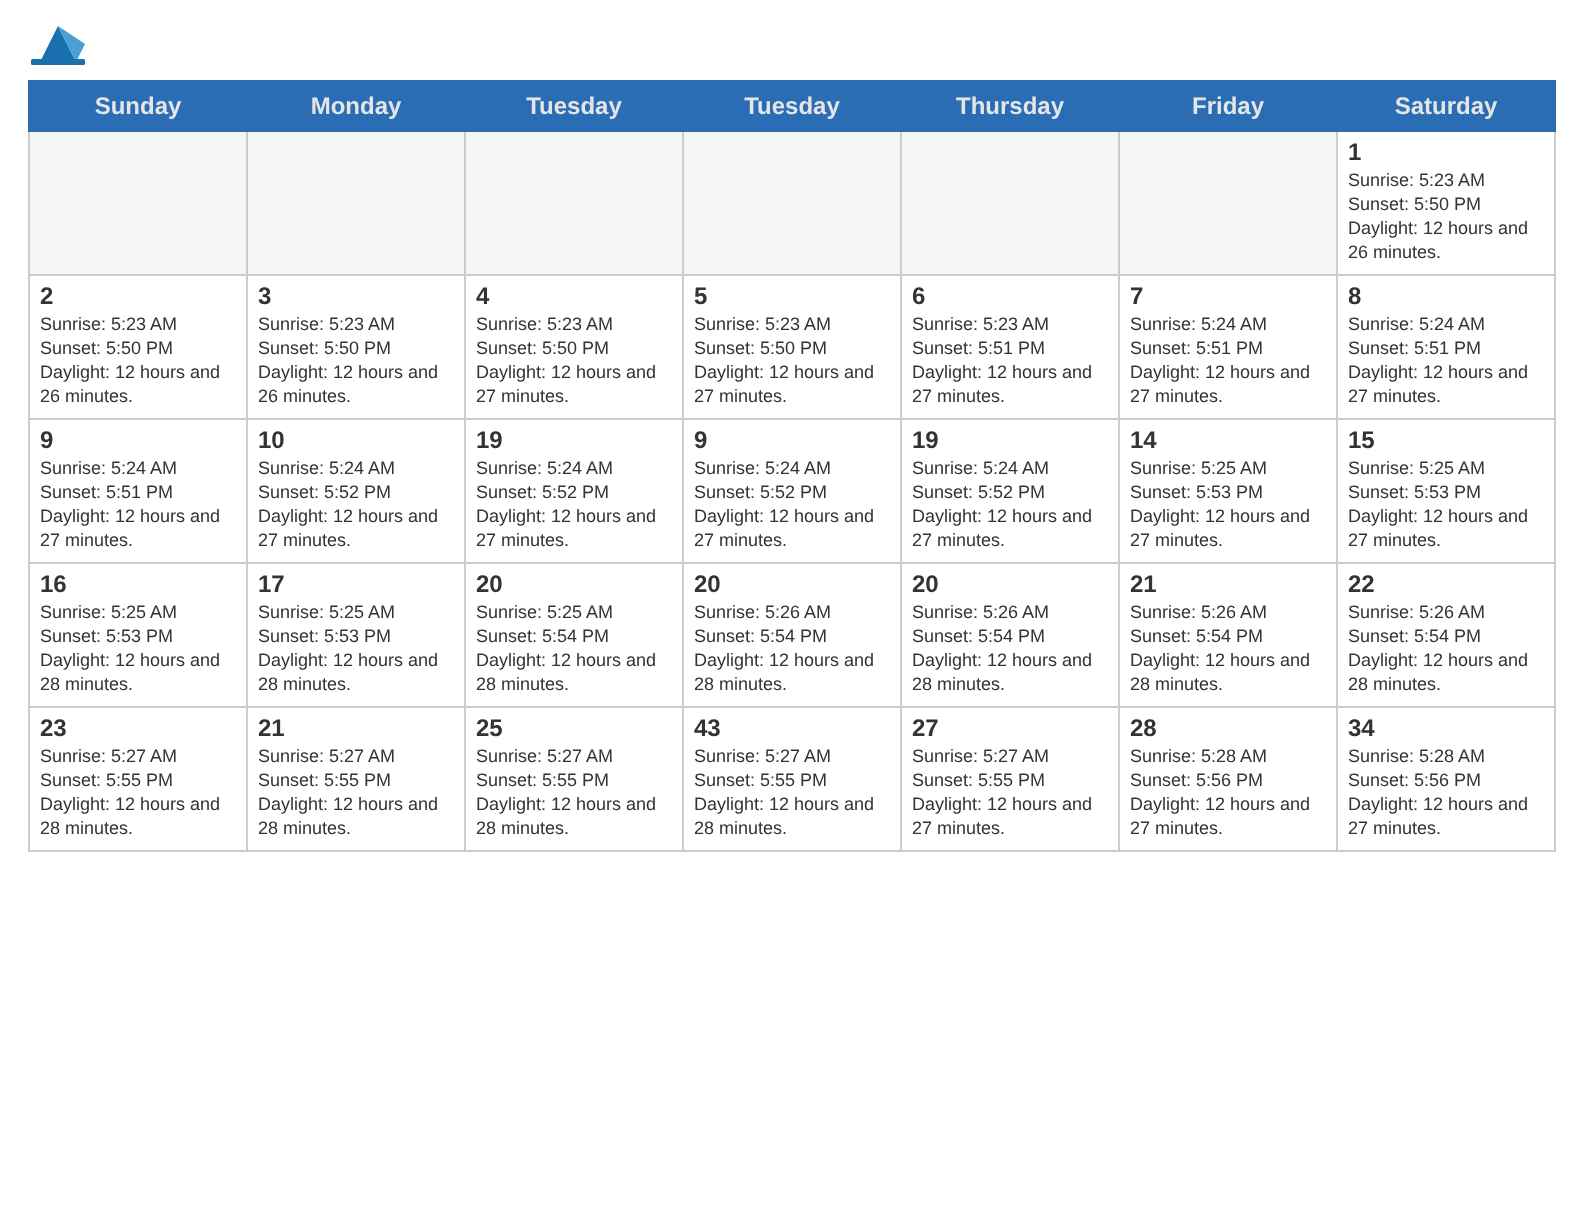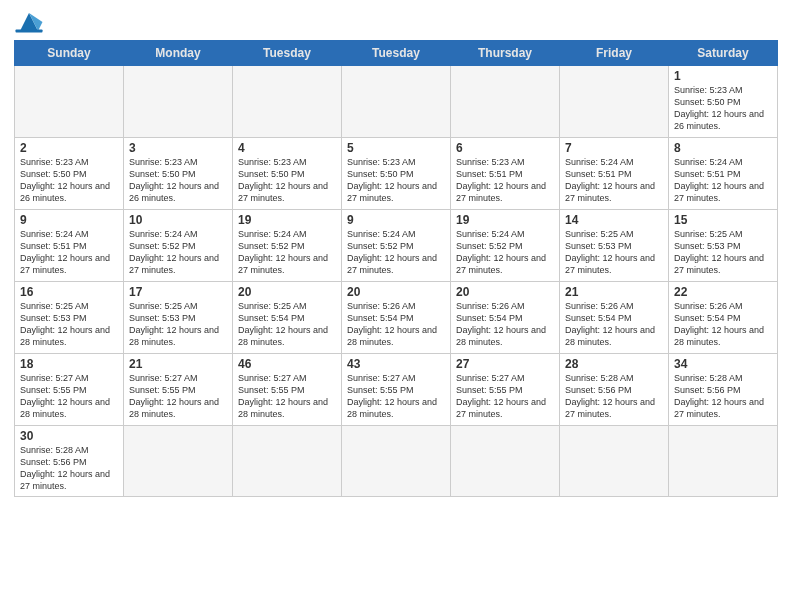--- a/index.html
+++ b/index.html
@@ -226,55 +226,43 @@
             <span class="day-num">21</span>
             <div class="day-info">Sunrise: 5:26 AM<br>Sunset: 5:54 PM<br>Daylight: 12 hours and 28 minutes.</div>
           </td>
           <td>
             <span class="day-num">22</span>
             <div class="day-info">Sunrise: 5:26 AM<br>Sunset: 5:54 PM<br>Daylight: 12 hours and 28 minutes.</div>
           </td>
         </tr>
         <tr>
           <td>
-            <span class="day-num">18</span>
+            <span class="day-num">23</span>
             <div class="day-info">Sunrise: 5:27 AM<br>Sunset: 5:55 PM<br>Daylight: 12 hours and 28 minutes.</div>
           </td>
           <td>
             <span class="day-num">21</span>
             <div class="day-info">Sunrise: 5:27 AM<br>Sunset: 5:55 PM<br>Daylight: 12 hours and 28 minutes.</div>
           </td>
           <td>
-            <span class="day-num">46</span>
+            <span class="day-num">25</span>
             <div class="day-info">Sunrise: 5:27 AM<br>Sunset: 5:55 PM<br>Daylight: 12 hours and 28 minutes.</div>
           </td>
           <td>
             <span class="day-num">43</span>
             <div class="day-info">Sunrise: 5:27 AM<br>Sunset: 5:55 PM<br>Daylight: 12 hours and 28 minutes.</div>
           </td>
           <td>
             <span class="day-num">27</span>
             <div class="day-info">Sunrise: 5:27 AM<br>Sunset: 5:55 PM<br>Daylight: 12 hours and 27 minutes.</div>
           </td>
           <td>
             <span class="day-num">28</span>
             <div class="day-info">Sunrise: 5:28 AM<br>Sunset: 5:56 PM<br>Daylight: 12 hours and 27 minutes.</div>
           </td>
           <td>
             <span class="day-num">34</span>
             <div class="day-info">Sunrise: 5:28 AM<br>Sunset: 5:56 PM<br>Daylight: 12 hours and 27 minutes.</div>
           </td>
-        </tr>
-        <tr class="last-row">
-          <td>
-            <span class="day-num">30</span>
-            <div class="day-info">Sunrise: 5:28 AM<br>Sunset: 5:56 PM<br>Daylight: 12 hours and 27 minutes.</div>
-          </td>
-          <td class="empty"></td>
-          <td class="empty"></td>
-          <td class="empty"></td>
-          <td class="empty"></td>
-          <td class="empty"></td>
-          <td class="empty"></td>
         </tr>
       </tbody>
   </table>
 </div>
 
 </body></html>

